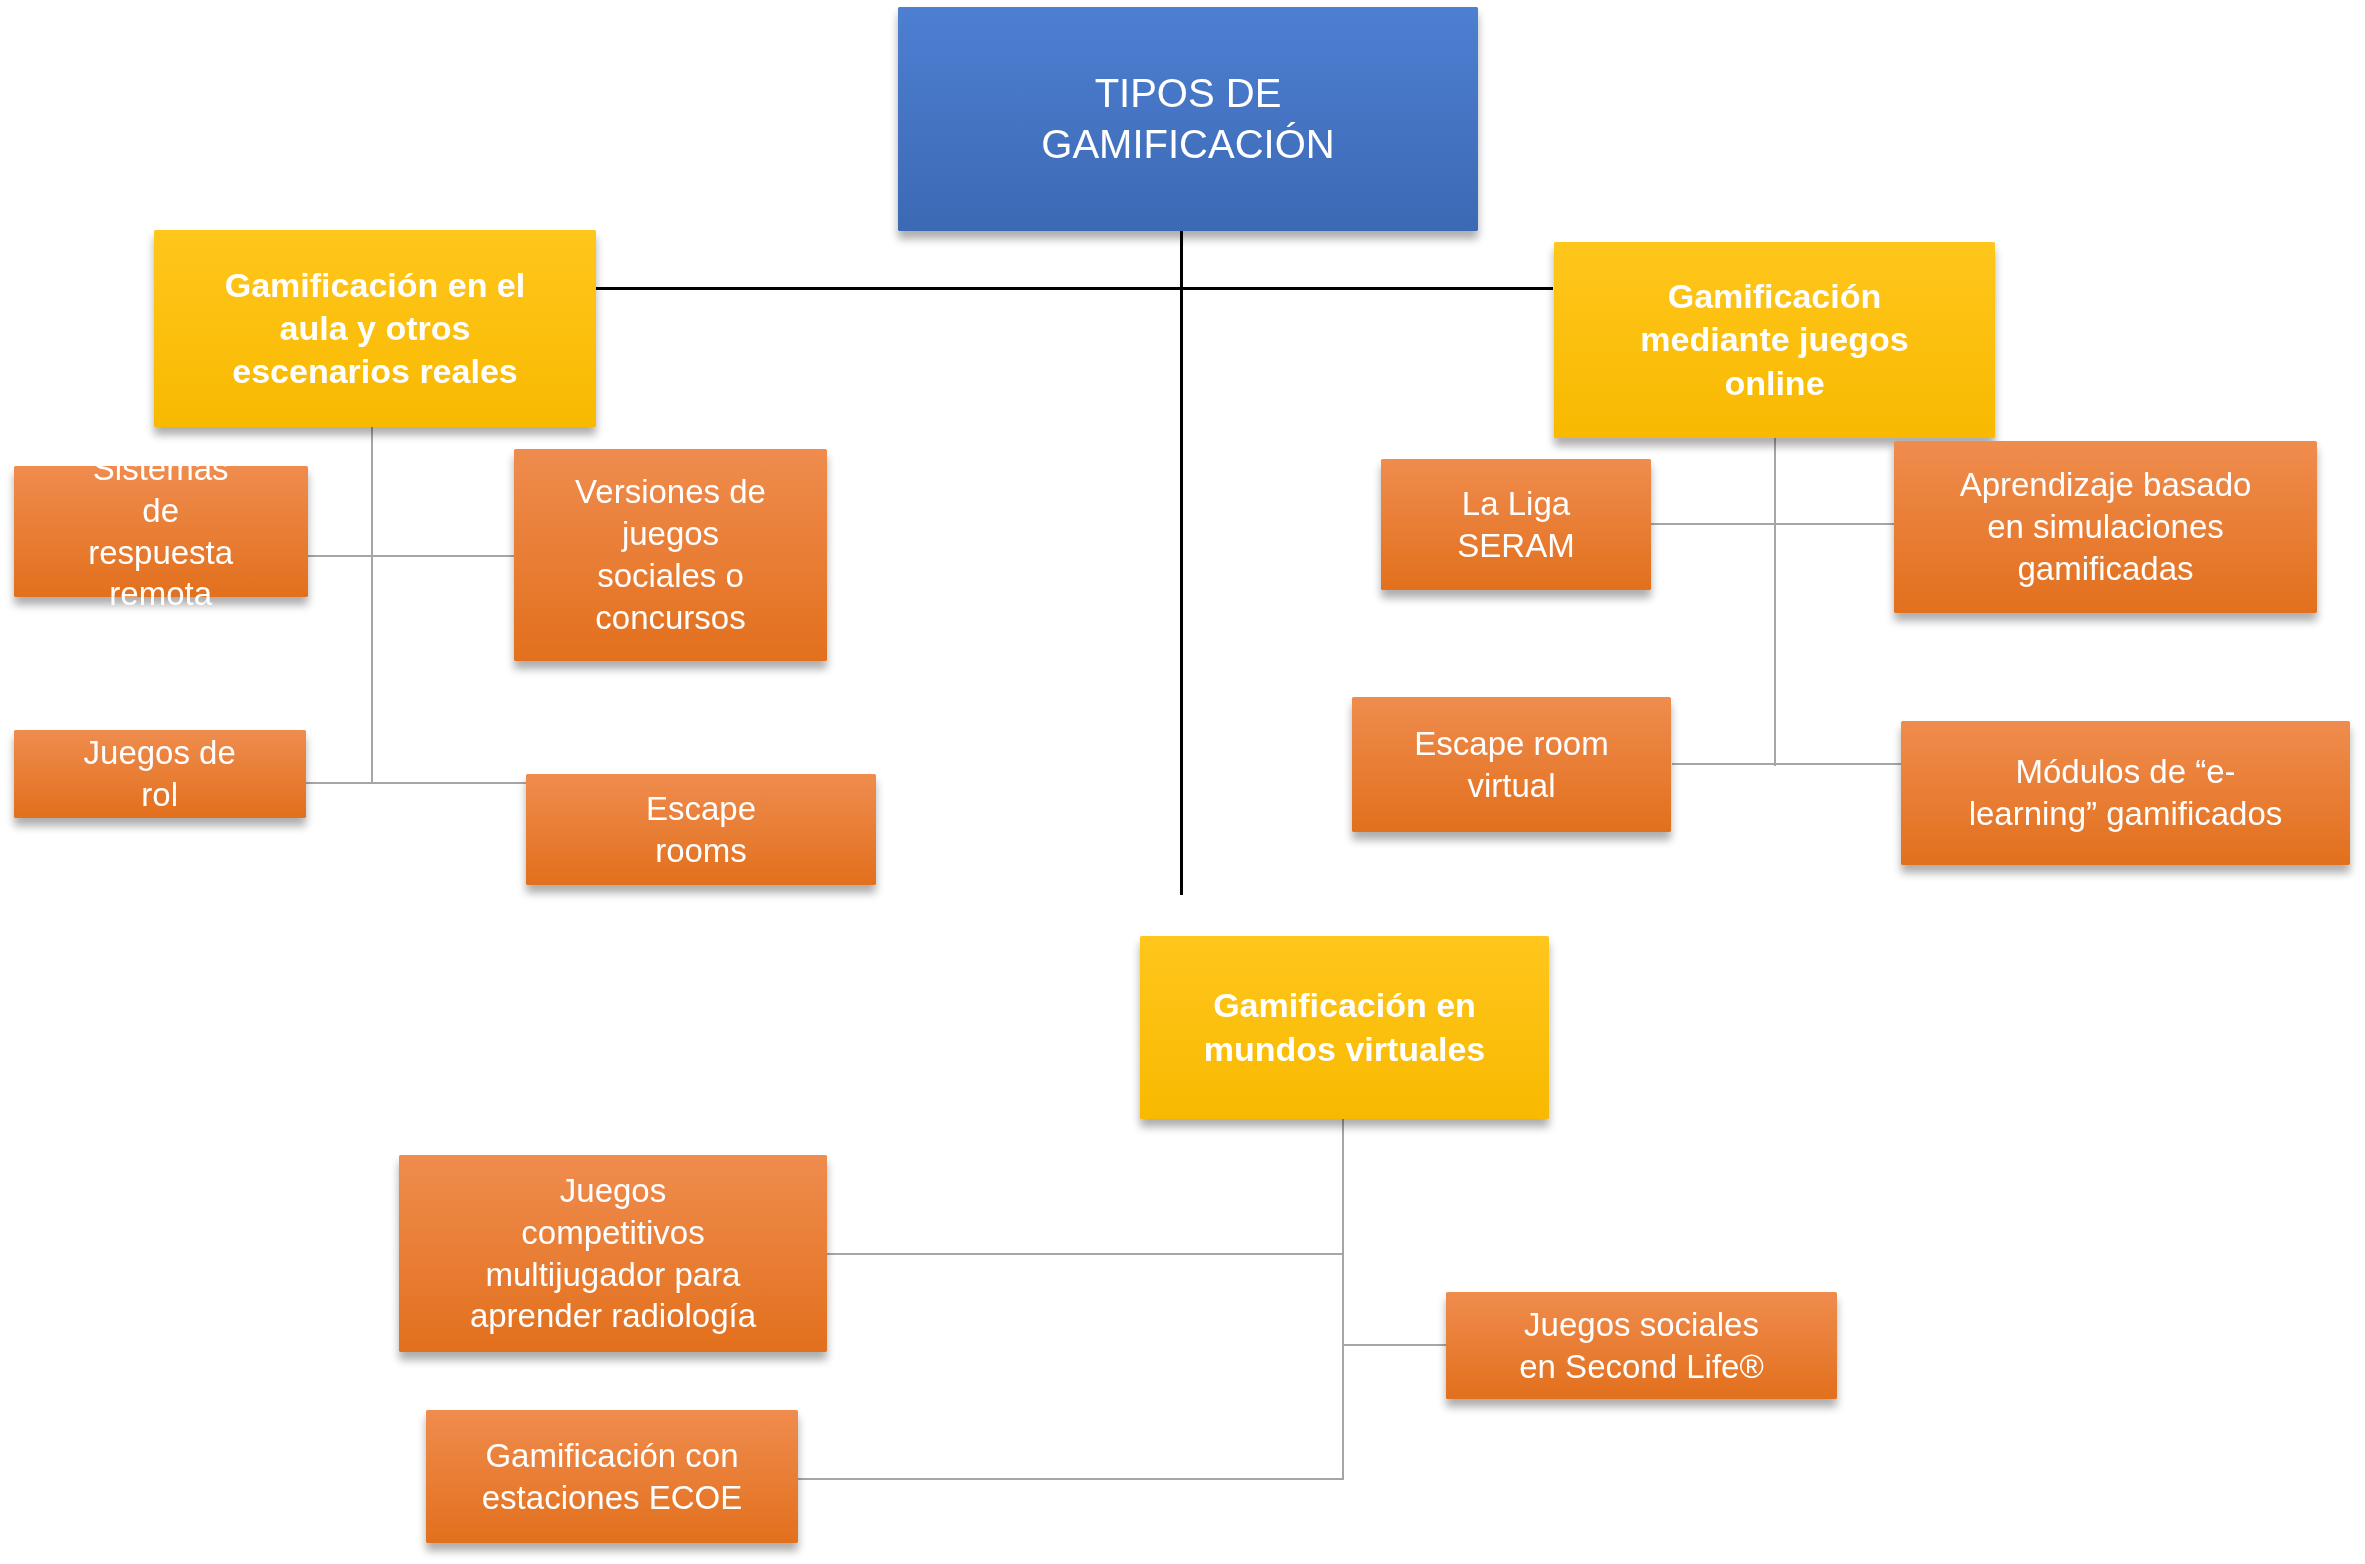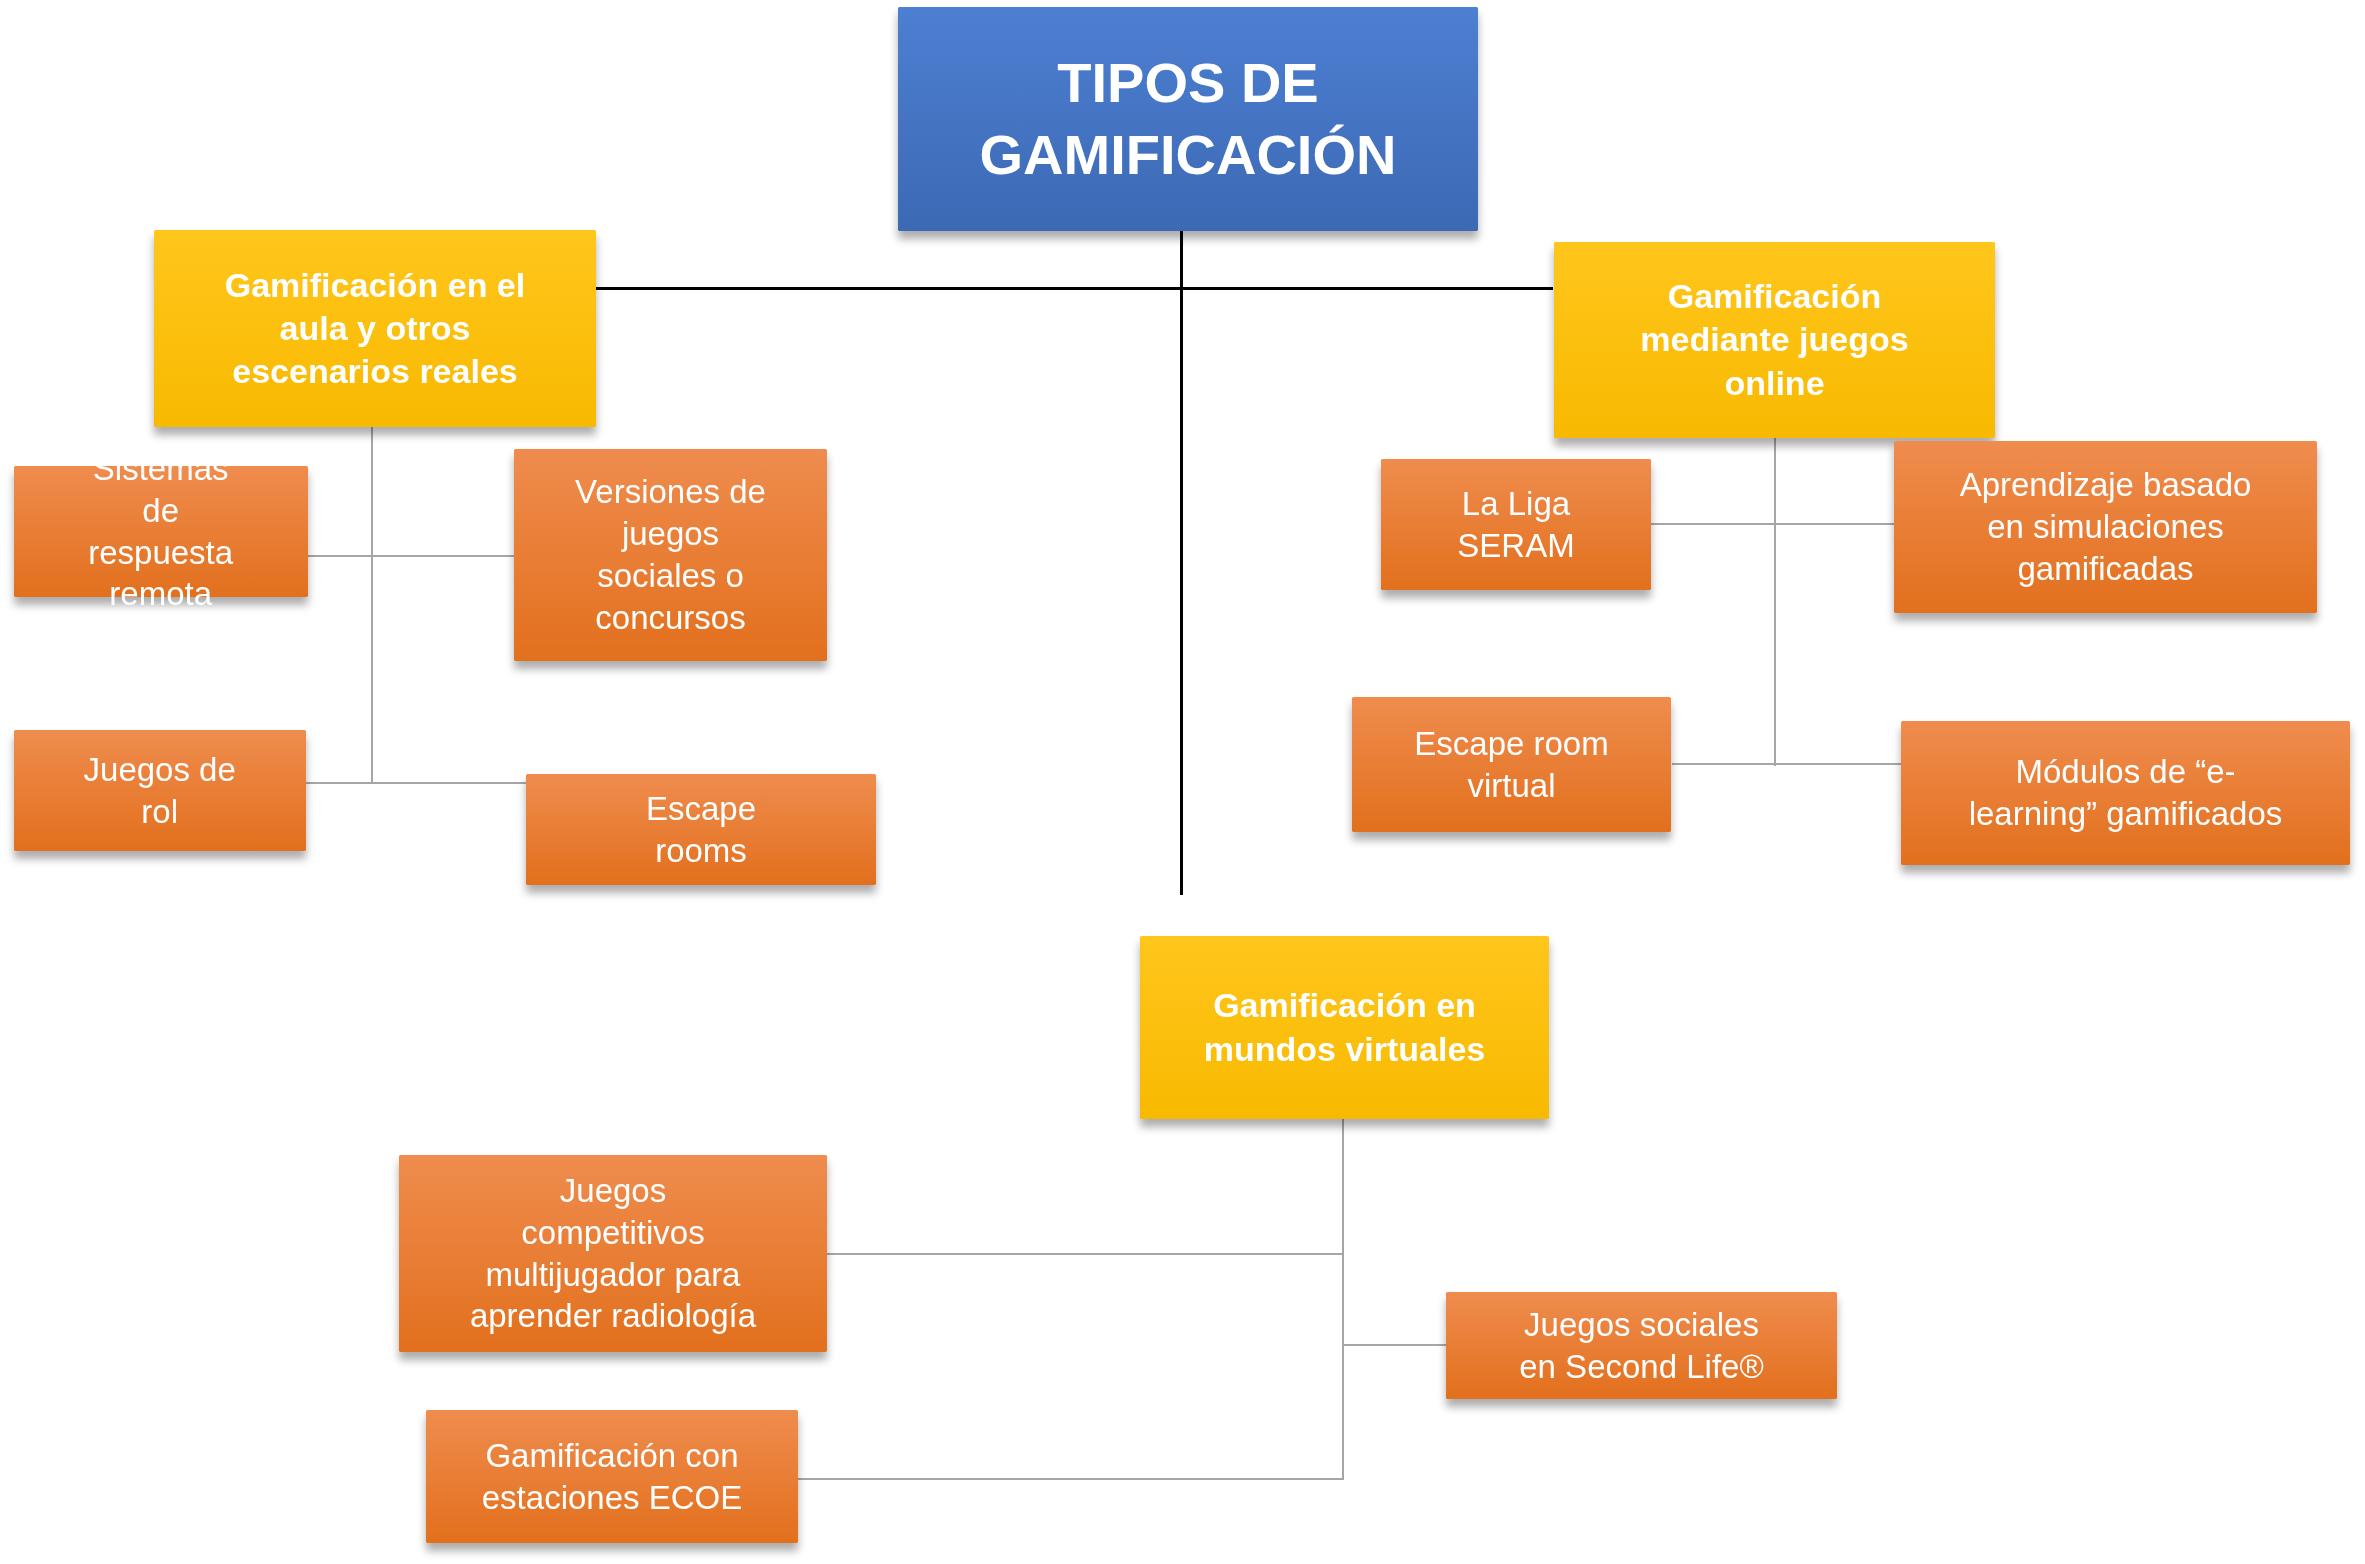--- a/index.html
+++ b/index.html
@@ -26,22 +26,22 @@
     box-shadow: 0 7.3px 9px rgba(0,0,0,0.32);
     box-sizing: border-box;
     padding: 4.9px 11.3px;
   }
   .node-text {
     white-space: pre-line;
     line-height: 1.27;
   }
   .node.root {
     background: linear-gradient(180deg, #4d7fd2 0%, #3c69b4 100%);
-    font-weight: bold;
-    font-size: 56px;
+    font-weight: normal;
+    font-size: 40px;
   }
   .node.category {
     background: linear-gradient(180deg, #ffc61c 0%, #f8b900 100%);
     font-weight: bold;
     font-size: 34px;
     margin-top: 42px;
   }
   .node.leaf {
     background: linear-gradient(180deg, #ef8c4e 0%, #e2701d 100%);
     font-weight: normal;
@@ -105,21 +105,21 @@
 remota</span>
   </div>
 
   <div class="node leaf" style="left:514px; top:449px; width:313px; height:212px;">
     <span class="node-text">Versiones de
 juegos
 sociales o
 concursos</span>
   </div>
 
-  <div class="node leaf" style="left:13.7px; top:730px; width:292px; height:121px;">
+  <div class="node leaf" style="left:13.7px; top:730px; width:292px; height:88px;">
     <span class="node-text">Juegos de
 rol</span>
   </div>
 
   <div class="node leaf" style="left:526px; top:774px; width:350px; height:111px;">
     <span class="node-text">Escape
 rooms</span>
   </div>
 
   <div class="node leaf" style="left:1381px; top:459px; width:270px; height:131px;">

